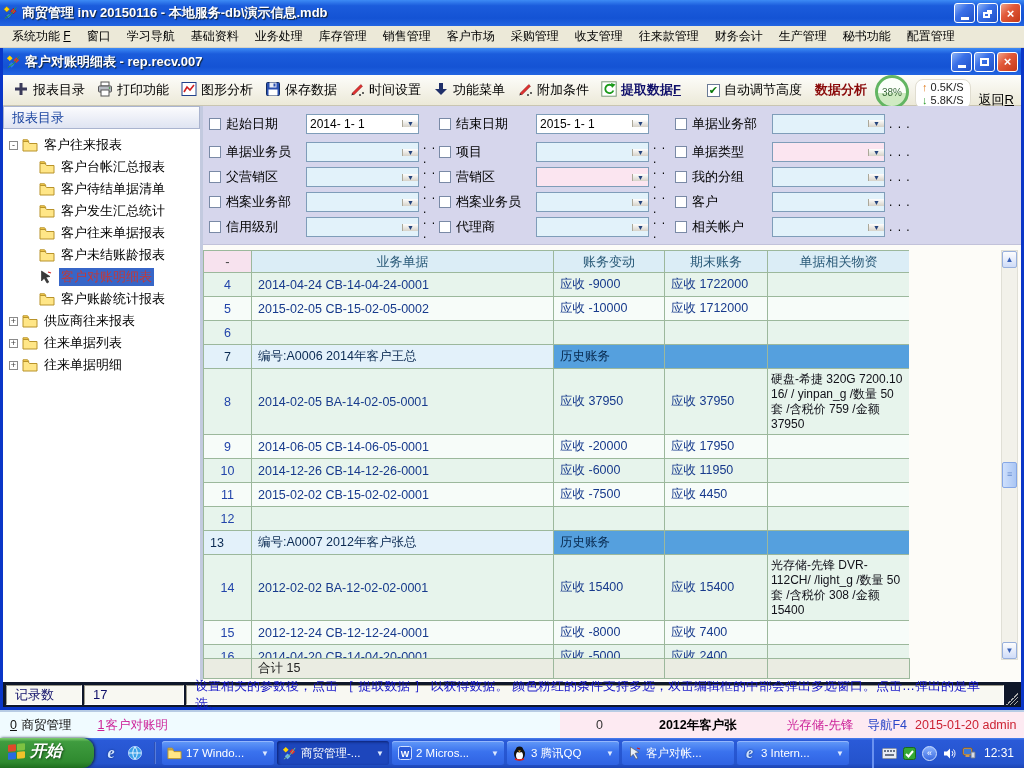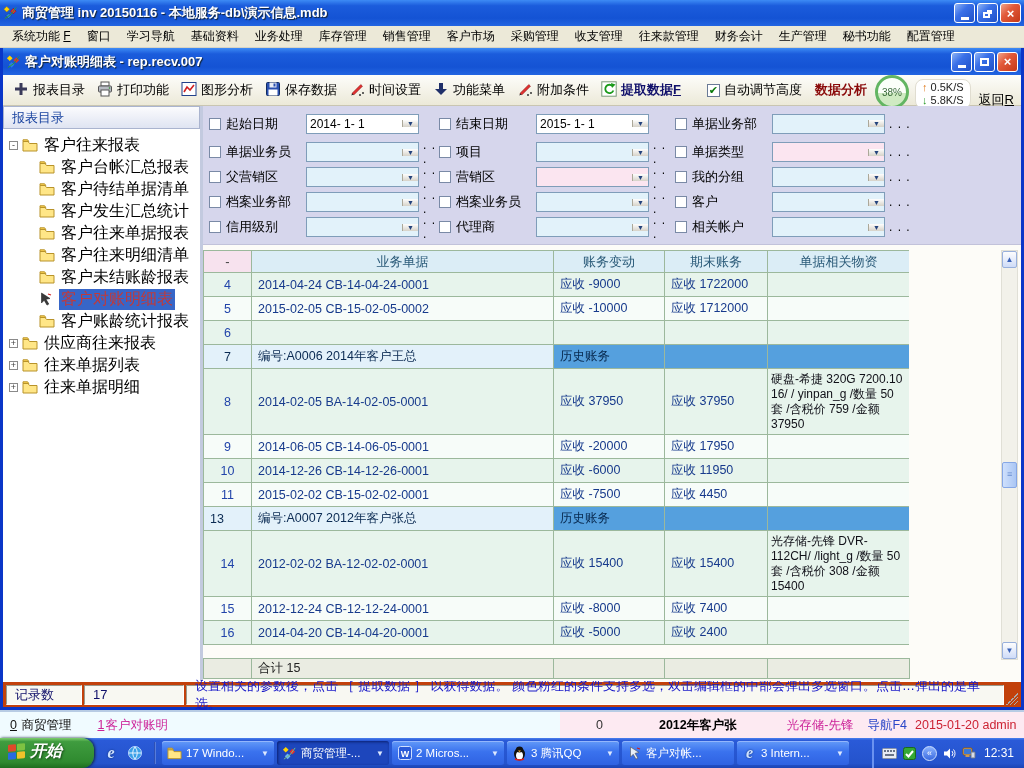--- a/index.html
+++ b/index.html
@@ -53,21 +53,21 @@
   .child-body { flex:1; display:flex; overflow:hidden; background:#fdfcf8; }
   .sidebar { width:200px; background:#fff; border-right:3px solid #c3cadf; display:flex; flex-direction:column; }
   .sidebar-header { height:23px; background:linear-gradient(180deg,#fbfbfd,#dfe4f2); border:1px solid #aab4cf;
     color:#1a44a0; display:flex; align-items:center; padding:0 8px; font-size:13px; }
   .tree { flex:1; padding:5px 2px; overflow:hidden; }
   .tree-row { display:flex; align-items:center; height:22px; white-space:nowrap; }
   .expander { width:9px; height:9px; border:1px solid #8a8a8a; background:#fff; font-size:9px; line-height:7px;
     text-align:center; color:#444; margin-right:4px; flex:none; }
   .exp-spacer { width:13px; flex:none; }
   .tree-icon { width:16px; height:14px; margin-right:4px; flex:none; }
-  .tree-label { font-size:16px; color:#000; padding:0 2px; }
+  .tree-label { font-size:13px; color:#000; padding:0 2px; }
   .tree-label.sel { background:#3766c8; color:#c03a3a; }
 
   .right-col { flex:1; display:flex; flex-direction:column; overflow:hidden; }
 
   
   .filters { background:#d6d6ec; padding:7px 4px 6px 4px; border-bottom:1px solid #c2c2da; }
   .frow { display:grid; grid-template-columns:230px 236px 1fr; margin-bottom:4px; height:21px; }
   .fcell { display:flex; align-items:center; }
   .fcheck { width:12px; height:12px; border:1px solid #7a8aa6; background:#fff; margin:0 5px 0 2px; flex:none; }
   .flabel { font-size:13px; color:#000; width:80px; flex:none; white-space:nowrap; overflow:hidden; }
@@ -100,21 +100,21 @@
   .vscroll { position:absolute; right:3px; top:5px; width:17px; height:410px; background:#f2f1ea;
     border:1px solid #e0dfd6; display:flex; flex-direction:column; }
   .varrow { height:17px; background:linear-gradient(180deg,#fdfdfd,#cfdcf8); border:1px solid #98b0dc; border-radius:2px;
     color:#3a62b8; font-size:8px; display:flex; align-items:center; justify-content:center; }
   .vtrack { flex:1; position:relative; }
   .vthumb { position:absolute; top:52%; left:0; width:15px; height:26px; border:1px solid #86a7e6; border-radius:2px;
     background:linear-gradient(90deg,#cfe0fc,#aac6f4); }
   .vthumb::after { content:"≡"; color:#6a8ed0; font-size:9px; position:absolute; left:4px; top:6px; }
 
   
-  .child-status { height:26px; background:#c2410c; border-top:1px solid #fff; display:flex; align-items:center;
+  .child-status { height:26px; background:#0f172a; border-top:1px solid #fff; display:flex; align-items:center;
     padding:2px 3px; gap:2px; }
   .cs-panel { height:20px; border:1px solid; border-color:#9a988a #fff #fff #9a988a; background:#f8f8f2;
     display:flex; align-items:center; padding:0 8px; font-size:13px; color:#10106a; }
   .cs-1 { width:76px; } .cs-2 { width:100px; } .cs-3 { flex:1; color:#1818c8; }
   .grip { width:12px; height:12px; align-self:flex-end;
     background:linear-gradient(135deg,transparent 50%,#aaa 50%,#aaa 55%,transparent 55%,transparent 65%,#aaa 65%,#aaa 70%,transparent 70%,transparent 80%,#aaa 80%,#aaa 85%,transparent 85%); }
 
   
   .app-bar { position:absolute; left:0; right:0; top:710px; height:28px; display:flex;
     border-top:2px solid #b8cce4; }
@@ -355,29 +355,20 @@
               </svg></span>
             <span class="tree-label">客户往来单据报表</span>
           </div>
           <div class="tree-row">
             <span style="width: 21px; flex: 0 0 auto;"></span>
             <span class="exp-spacer"></span>
             <span class="tree-icon"><svg width="16" height="14" viewBox="0 0 16 14">
                 <path d="M1 3.5 h5 l1.5 2 H15 v7.5 H1z" fill="#ffe687" stroke="#b8932a"></path>
                 <path d="M1 3.5 V1.8 h4.6 l1.2 1.7z" fill="#ffd454" stroke="#b8932a"></path>
               </svg></span>
-            <span class="tree-label">客户往来明细清单</span>
-          </div>
-          <div class="tree-row">
-            <span style="width: 21px; flex: 0 0 auto;"></span>
-            <span class="exp-spacer"></span>
-            <span class="tree-icon"><svg width="16" height="14" viewBox="0 0 16 14">
-                <path d="M1 3.5 h5 l1.5 2 H15 v7.5 H1z" fill="#ffe687" stroke="#b8932a"></path>
-                <path d="M1 3.5 V1.8 h4.6 l1.2 1.7z" fill="#ffd454" stroke="#b8932a"></path>
-              </svg></span>
             <span class="tree-label">客户未结账龄报表</span>
           </div>
           <div class="tree-row">
             <span style="width: 21px; flex: 0 0 auto;"></span>
             <span class="exp-spacer"></span>
             <span class="tree-icon"><svg width="14" height="14" viewBox="0 0 14 14">
                 <path d="M2.5 1 l8.5 5.5 -4 0.8 2.8 4.8 -1.8 1 -2.8-4.8 -2.7 2.7z" fill="#3a3a3a" stroke="#111" stroke-width="0.5"></path>
                 <path d="M9 2 l3 1" stroke="#d02020" stroke-width="1.2"></path>
               </svg></span>
             <span class="tree-label sel">客户对账明细表</span>
@@ -636,20 +627,27 @@
                   <td class="cdoc">2014-12-26 CB-14-12-26-0001</td>
                   <td>应收 -6000</td>
                   <td>应收 11950</td>
                   <td class="cgoods"></td>
                 </tr>
                 <tr class="rnorm shadeB">
                   <td class="cnum">11</td>
                   <td class="cdoc">2015-02-02 CB-15-02-02-0001</td>
                   <td>应收 -7500</td>
                   <td>应收 4450</td>
+                  <td class="cgoods"></td>
+                </tr>
+                <tr class="rnorm shadeA">
+                  <td class="cnum">12</td>
+                  <td class="cdoc"></td>
+                  <td></td>
+                  <td></td>
                   <td class="cgoods"></td>
                 </tr>
                 <tr class="rnorm section">
                   <td class="sec-left" style="text-align:left">13</td>
                   <td class="sec-left">编号:A0007  2012年客户张总</td>
                   <td class="sec-right">历史账务</td>
                   <td class="sec-right"></td>
                   <td class="sec-right"></td>
                 </tr>
                 <tr class="rtall shadeA">

